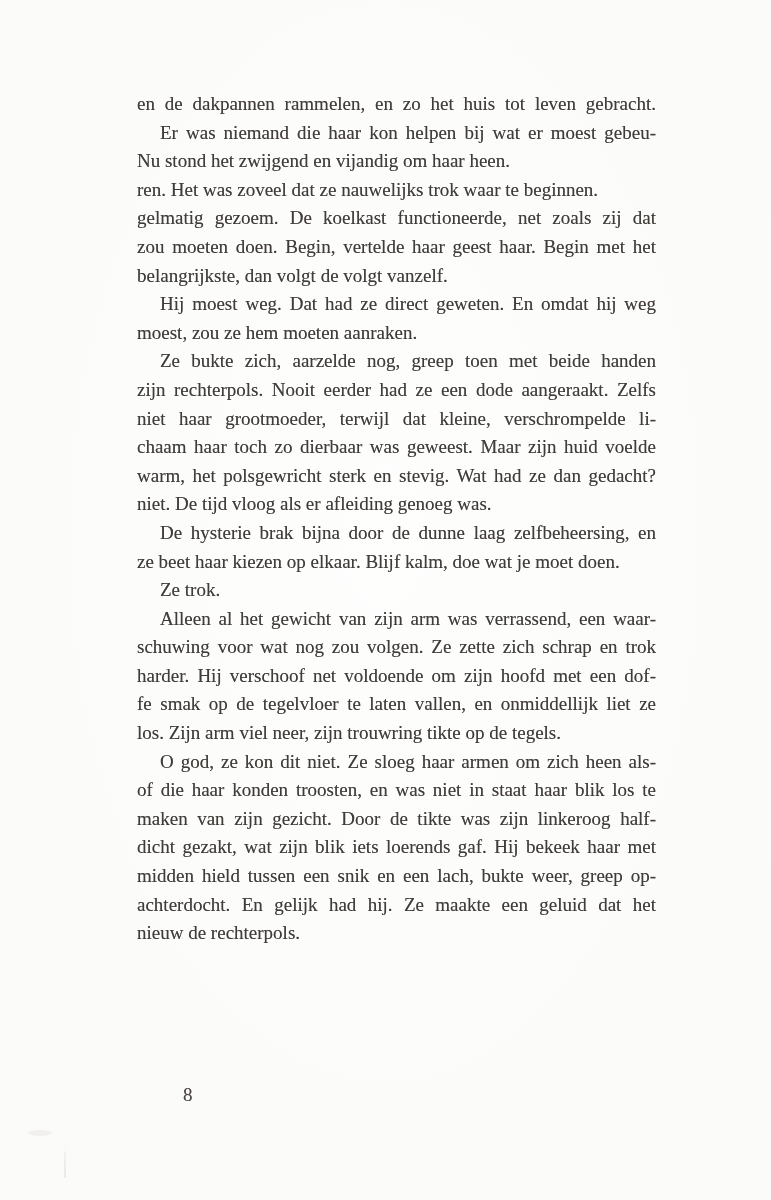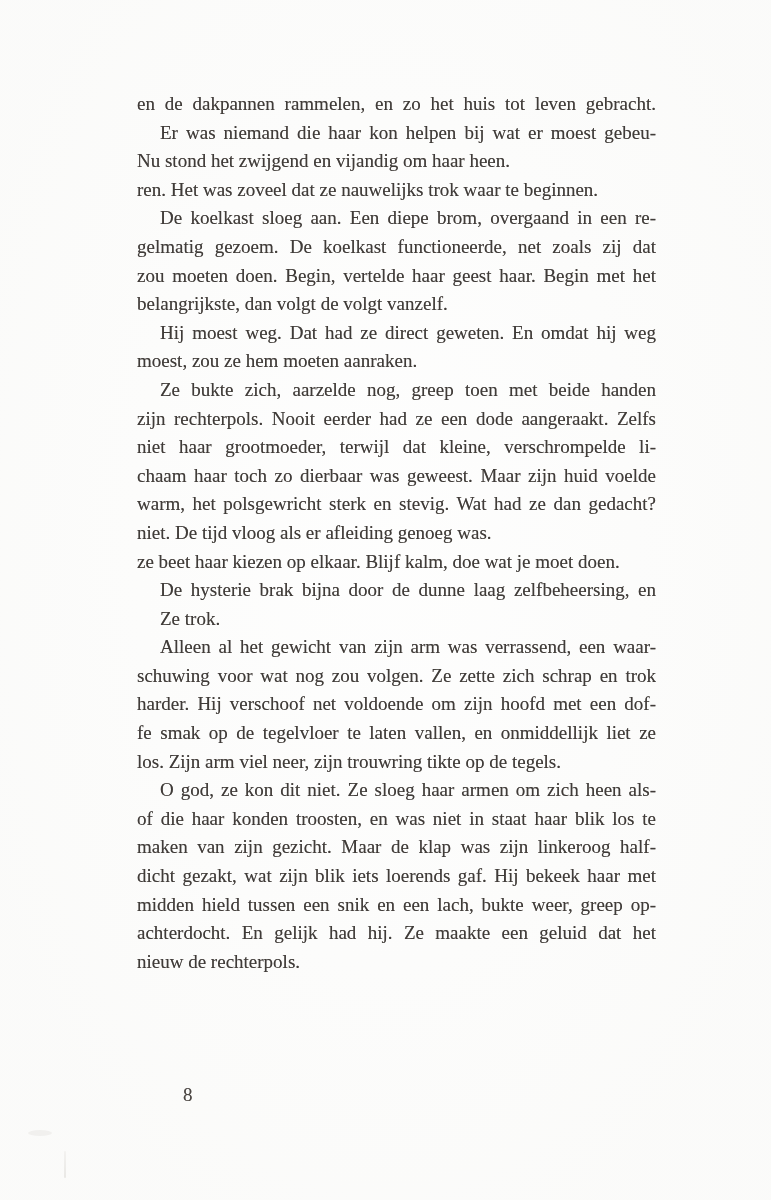--- a/index.html
+++ b/index.html
@@ -73,43 +73,42 @@
 </style>
 </head>
 <body>
 
 <div class="book-page">
   <div class="text-block" id="text-block">
       <div class="text-line justify">en de dakpannen rammelen, en zo het huis tot leven gebracht.</div>
       <div class="text-line justify indent">Er was niemand die haar kon helpen bij wat er moest gebeu-</div>
       <div class="text-line">Nu stond het zwijgend en vijandig om haar heen.</div>
       <div class="text-line">ren. Het was zoveel dat ze nauwelijks trok waar te beginnen.</div>
-      <div class="text-line justify indent">De koelkast sloeg aan. Een diepe brom, overgaand in een re-</div>
       <div class="text-line justify">gelmatig gezoem. De koelkast functioneerde, net zoals zij dat</div>
       <div class="text-line justify">zou moeten doen. Begin, vertelde haar geest haar. Begin met het</div>
       <div class="text-line">belangrijkste, dan volgt de volgt vanzelf.</div>
       <div class="text-line justify indent">Hij moest weg. Dat had ze direct geweten. En omdat hij weg</div>
       <div class="text-line">moest, zou ze hem moeten aanraken.</div>
       <div class="text-line justify indent">Ze bukte zich, aarzelde nog, greep toen met beide handen</div>
       <div class="text-line justify">zijn rechterpols. Nooit eerder had ze een dode aangeraakt. Zelfs</div>
       <div class="text-line justify">niet haar grootmoeder, terwijl dat kleine, verschrompelde li-</div>
       <div class="text-line justify">chaam haar toch zo dierbaar was geweest. Maar zijn huid voelde</div>
       <div class="text-line justify">warm, het polsgewricht sterk en stevig. Wat had ze dan gedacht?</div>
       <div class="text-line">niet. De tijd vloog als er afleiding genoeg was.</div>
+      <div class="text-line justify indent">De hysterie brak bijna door de dunne laag zelfbeheersing, en</div>
       <div class="text-line">ze beet haar kiezen op elkaar. Blijf kalm, doe wat je moet doen.</div>
-      <div class="text-line justify indent">De hysterie brak bijna door de dunne laag zelfbeheersing, en</div>
       <div class="text-line indent">Ze trok.</div>
       <div class="text-line justify indent">Alleen al het gewicht van zijn arm was verrassend, een waar-</div>
       <div class="text-line justify">schuwing voor wat nog zou volgen. Ze zette zich schrap en trok</div>
       <div class="text-line justify">harder. Hij verschoof net voldoende om zijn hoofd met een dof-</div>
       <div class="text-line justify">fe smak op de tegelvloer te laten vallen, en onmiddellijk liet ze</div>
       <div class="text-line">los. Zijn arm viel neer, zijn trouwring tikte op de tegels.</div>
       <div class="text-line justify indent">O god, ze kon dit niet. Ze sloeg haar armen om zich heen als-</div>
       <div class="text-line justify">of die haar konden troosten, en was niet in staat haar blik los te</div>
-      <div class="text-line justify">maken van zijn gezicht. Maar de klap was zijn linkeroog half-</div>
+      <div class="text-line justify">maken van zijn gezicht. Door de tikte was zijn linkeroog half-</div>
       <div class="text-line justify">dicht gezakt, wat zijn blik iets loerends gaf. Hij bekeek haar met</div>
       <div class="text-line justify">midden hield tussen een snik en een lach, bukte weer, greep op-</div>
       <div class="text-line justify">achterdocht. En gelijk had hij. Ze maakte een geluid dat het</div>
       <div class="text-line">nieuw de rechterpols.</div>
     </div>
   <div class="page-number">8</div>
   <div class="scan-smudge"></div>
   <div class="scan-streak"></div>
 </div>
 

